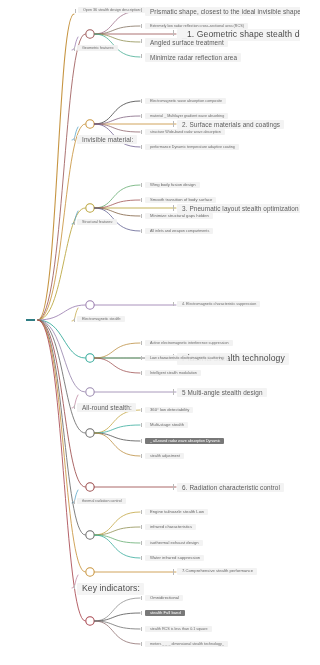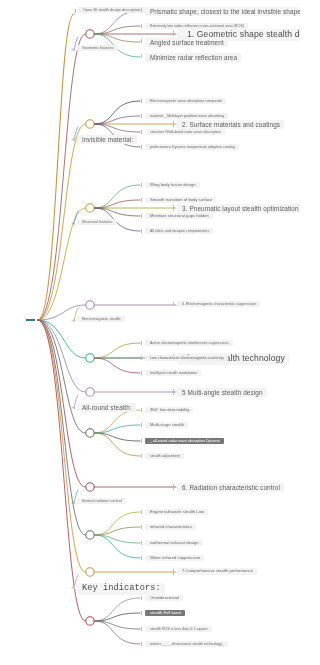--- a/index.html
+++ b/index.html
@@ -182,21 +182,21 @@
       <div class="node blur small" style="left: 145px; top: 508.5px;">Engine tailnozzle stealth Low</div>
       <div class="tick s" style="left: 141px; top: 524.5px;"></div>
       <div class="node blur small" style="left: 145px; top: 523.5px;">infrared characteristics</div>
       <div class="tick s" style="left: 141px; top: 540.5px;"></div>
       <div class="node blur small" style="left: 145px; top: 539.5px;">isothermal exhaust design</div>
       <div class="tick s" style="left: 141px; top: 555.5px;"></div>
       <div class="node blur small" style="left: 145px; top: 554.5px;">Water infrared suppression</div>
       <div class="tick" style="left: 173px; top: 569px;"></div>
       <div class="node blur small" style="left: 177px; top: 568px;">7.Comprehensive stealth performance</div>
       <div class="tick s" style="left: 74px; top: 585px;"></div>
-      <div class="node blur big" style="left: 77px; top: 583px; font-family: Liberation Mono, monospace;">Key indicators:</div>
+      <div class="node blur big" style="left: 77px; top: 583px;">Key indicators:</div>
       <div class="tick s" style="left: 141px; top: 595.5px;"></div>
       <div class="node blur small" style="left: 145px; top: 594.5px;">Omnidirectional</div>
       <div class="tick s" style="left: 141px; top: 610.5px;"></div>
       <div class="node blur small sel" style="left: 145px; top: 609.5px;">stealth Full band</div>
       <div class="tick s" style="left: 141px; top: 627px;"></div>
       <div class="node blur tiny" style="left: 145px; top: 626px;">stealth RCS is less than 0.1 square</div>
       <div class="tick s" style="left: 141px; top: 642px;"></div>
       <div class="node blur tiny" style="left: 145px; top: 641px;">meters _ _ _ dimensional stealth technology_</div>
     </div>
 </div>

